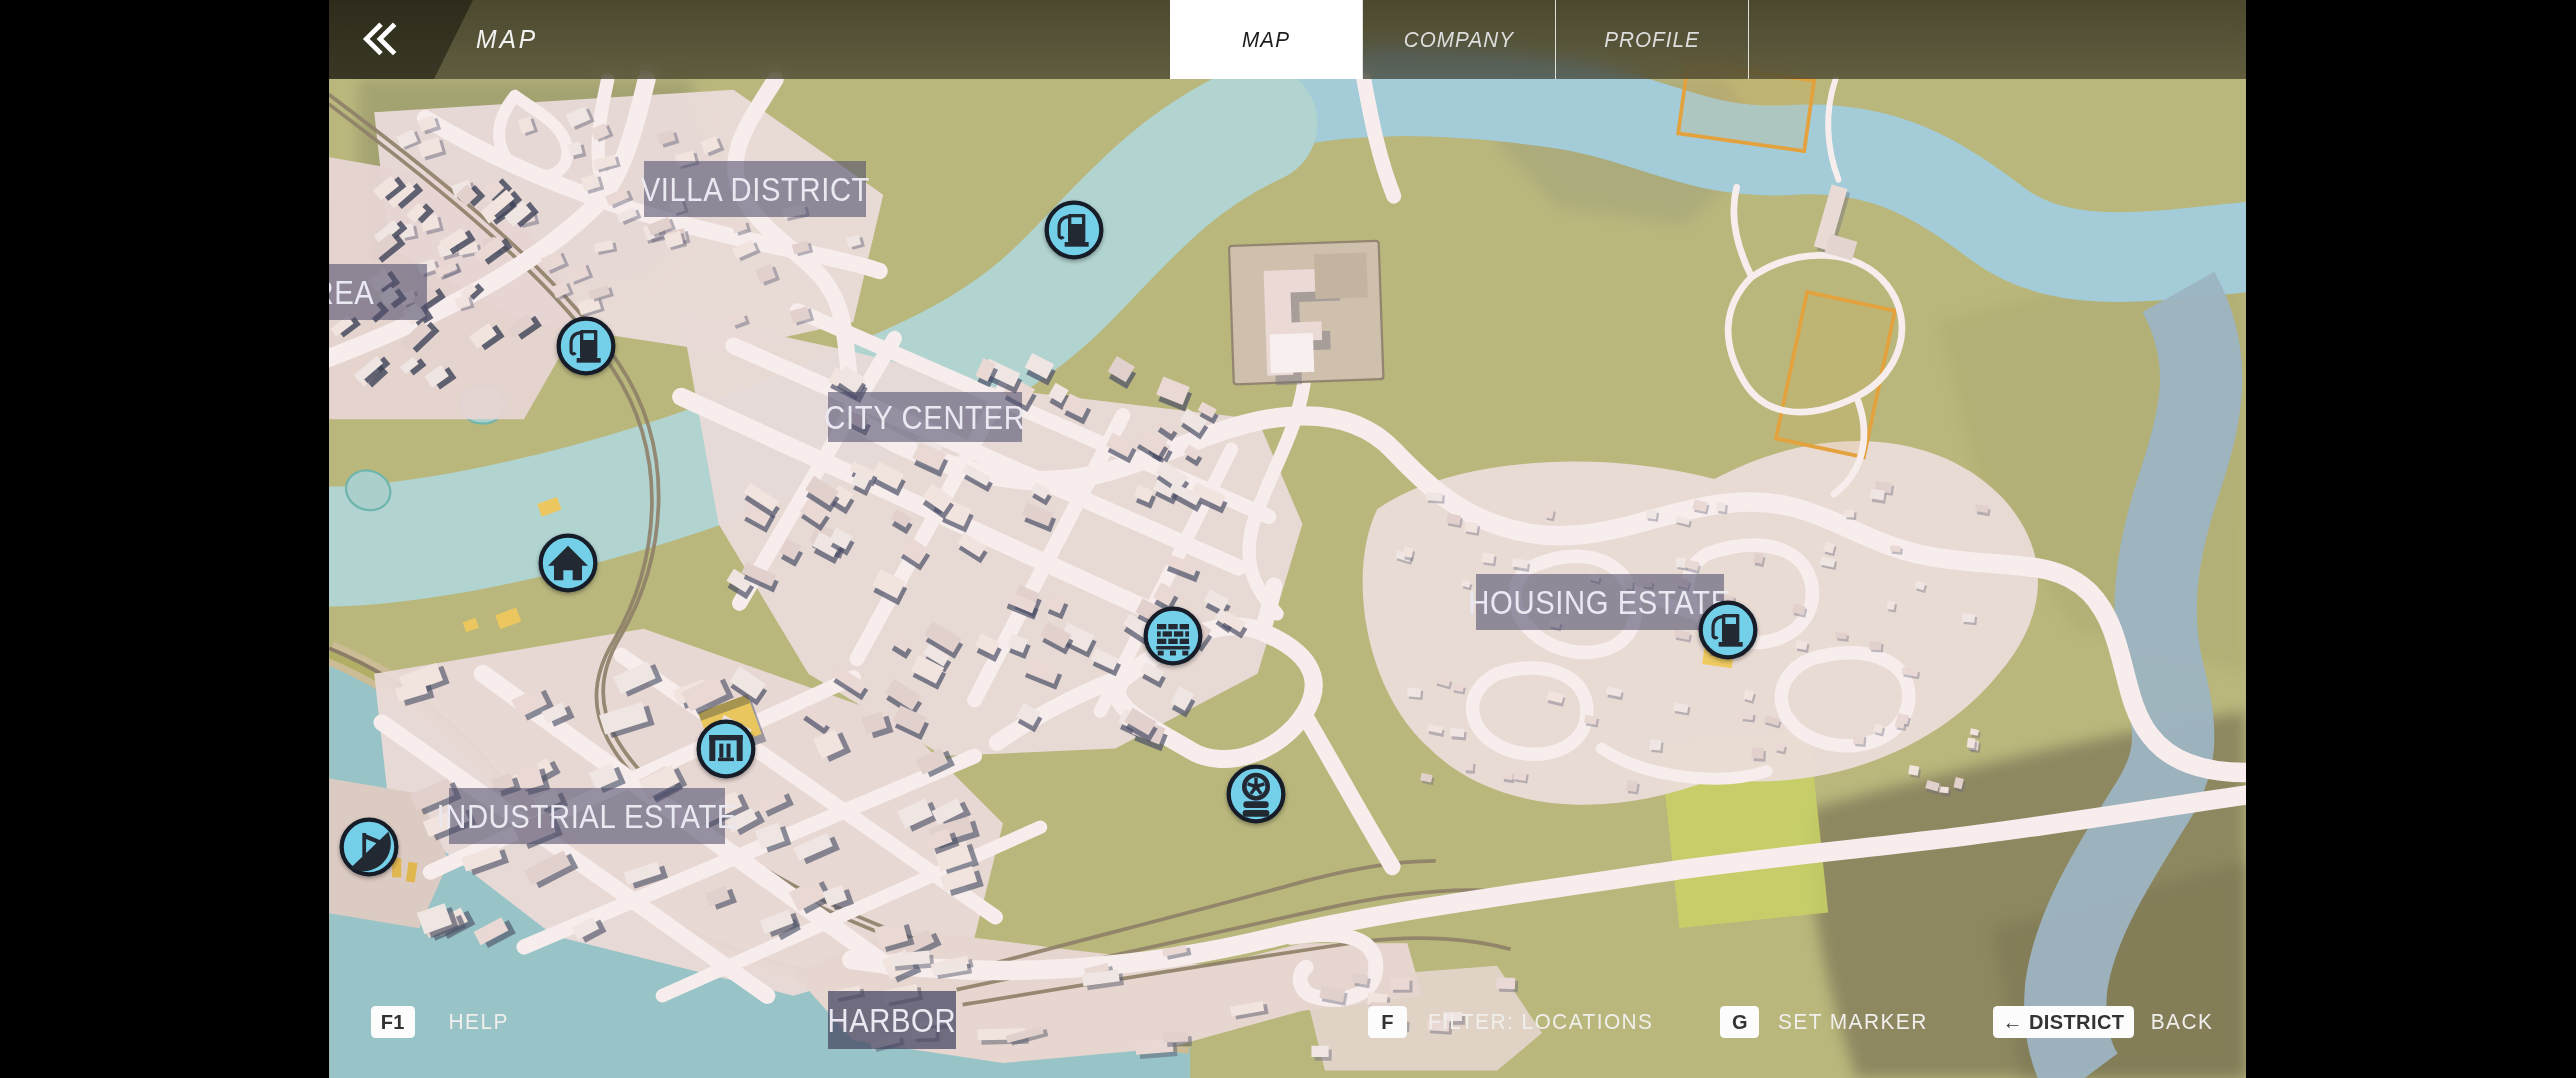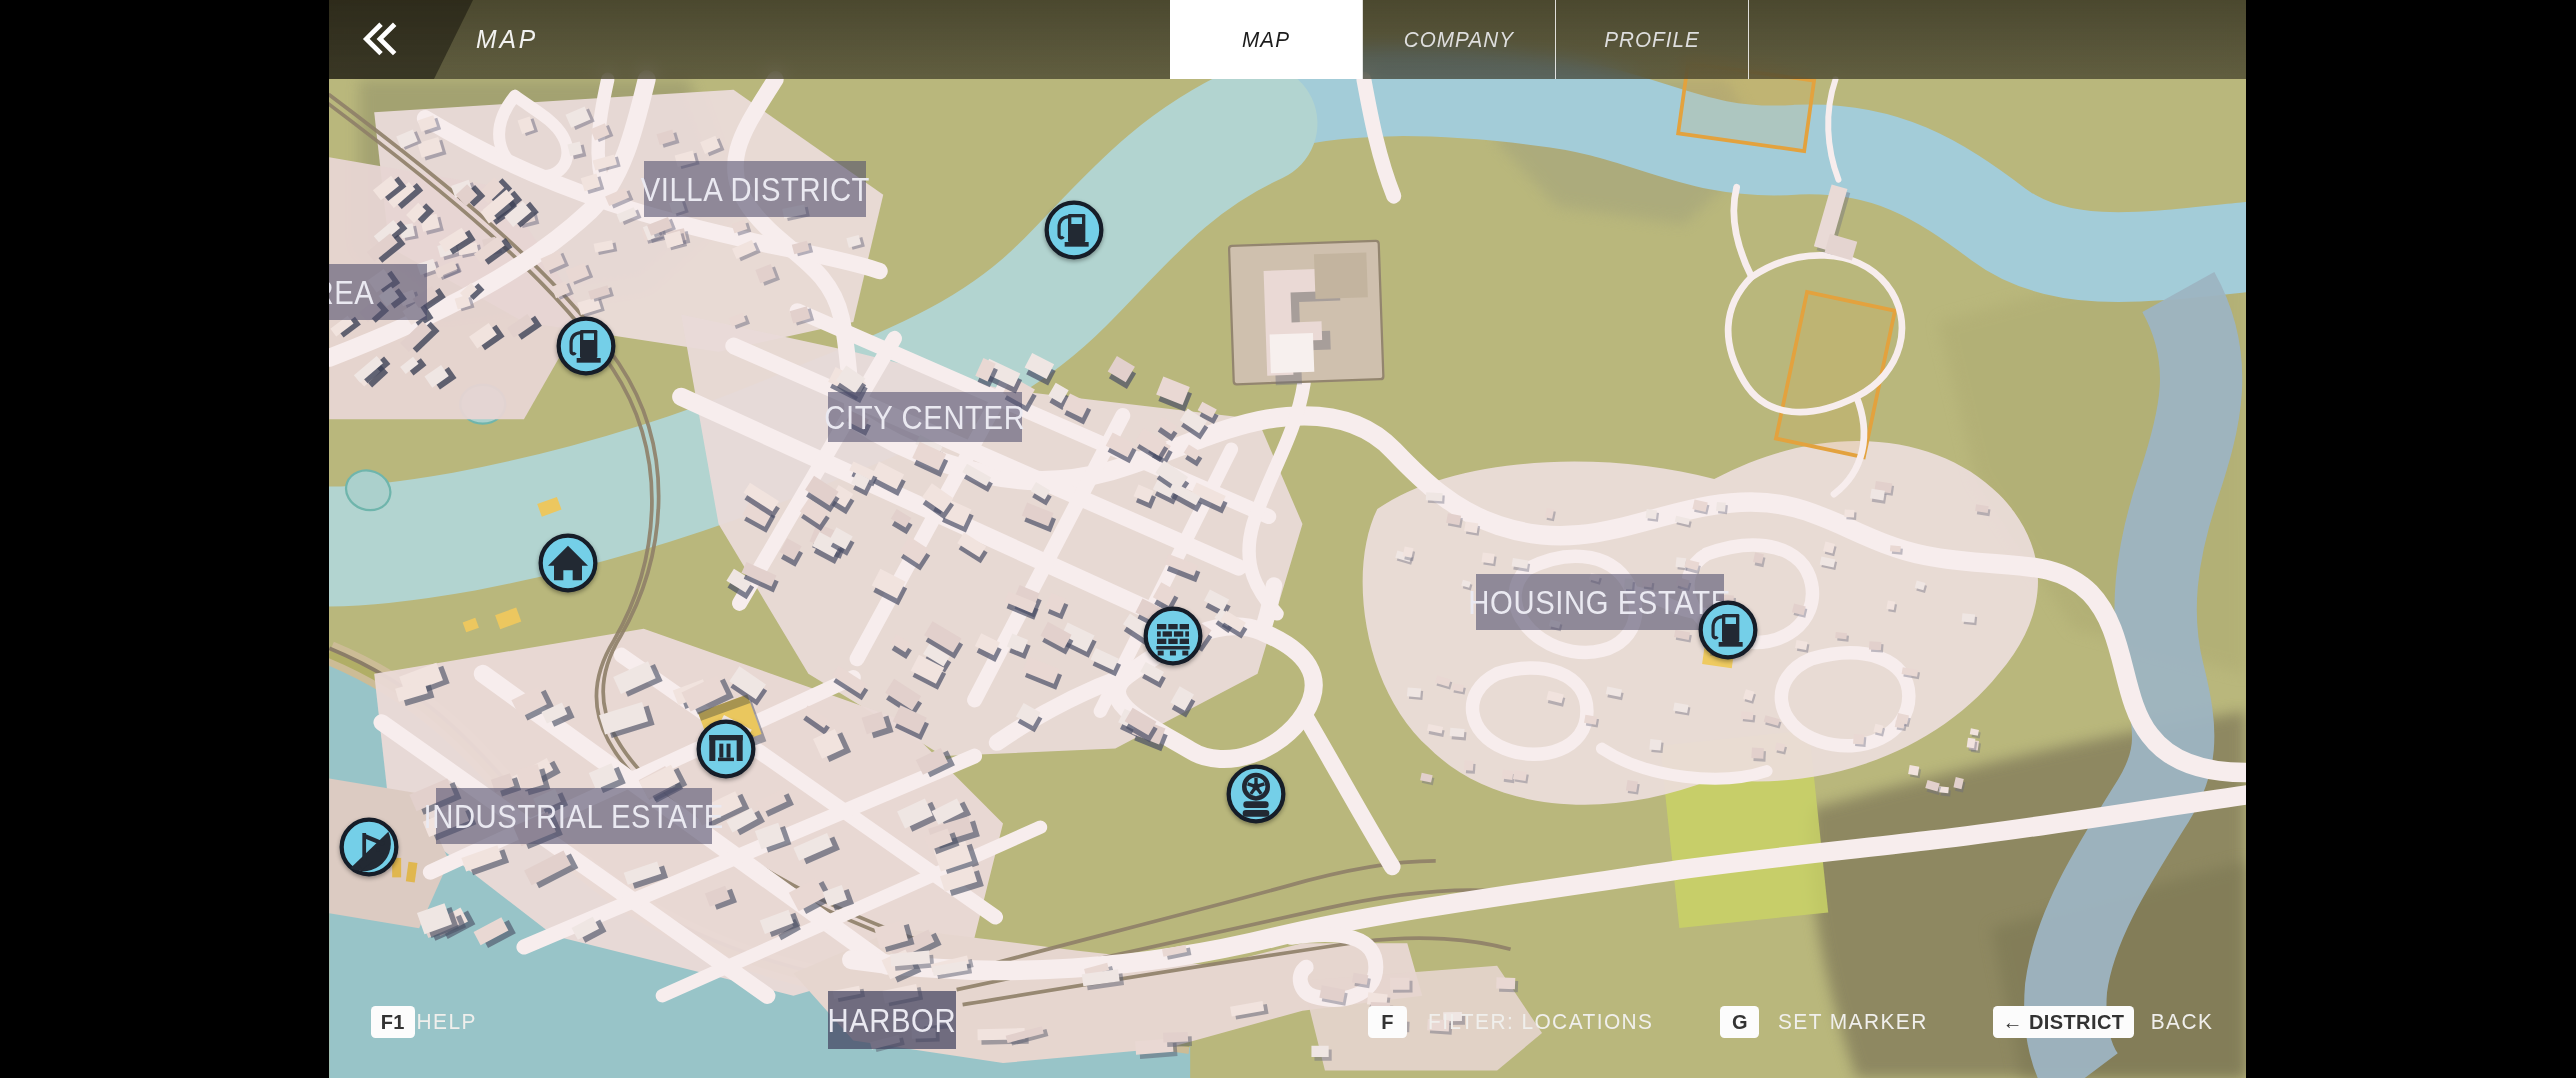--- a/index.html
+++ b/index.html
@@ -27,39 +27,39 @@
 
   
   .rlabel{position:absolute;display:flex;align-items:center;justify-content:center;
     background:var(--label-bg,rgba(80,78,108,.58));color:#eae9f1;font-size:34px;letter-spacing:0.7px;
     z-index:10;white-space:nowrap;}
   .rlabel span{transform:scaleX(.86);}
   .lbl-villa{left:270px;top:161px;width:222px;height:56px;margin-left:45px;}
   .lbl-area{left:-112px;top:264px;width:210px;height:56px;}
   .lbl-city{left:499px;top:392px;width:194px;height:50px;}
   .lbl-housing{left:1147px;top:574px;width:248px;height:56px;}
-  .lbl-industrial{left:107px;top:788px;width:276px;height:56px;}
+  .lbl-industrial{left:120px;top:788px;width:276px;height:56px;}
   .lbl-harbor{left:499px;top:991px;width:128px;height:58px;background:rgba(66,66,96,.72);}
 
   
   .marker{position:absolute;width:64px;height:64px;z-index:20;cursor:pointer;
     filter:drop-shadow(0 2.2px 2.2px rgba(0,0,0,.35));}
   .marker svg{width:64px;height:64px;display:block;}
   .mk-circle{fill:var(--marker-blue,#74cfe8);stroke:#161d28;stroke-width:3.2;}
   .glyph{fill:#222933;}
   .glyph-line{stroke:#222933;fill:none;}
   .screen{fill:var(--marker-blue,#74cfe8);}
   .mk1{left:713px;top:198px;} .mk2{left:225px;top:314px;} .mk3{left:207px;top:531px;}
   .mk4{left:1367px;top:598px;} .mk5{left:812px;top:604px;} .mk6{left:365px;top:717px;}
   .mk7{left:895px;top:762px;} .mk8{left:7.5px;top:815px;}
 
   
   #hints{position:absolute;left:0;bottom:39px;width:1917px;height:34px;z-index:30;
     display:flex;align-items:center;pointer-events:none;}
-  .hint-left{position:absolute;left:42px;display:flex;align-items:center;gap:0;}
+  .hint-left{position:absolute;left:42px;display:flex;align-items:center;gap:32px;}
   .hint-right{position:absolute;right:31px;display:flex;align-items:center;gap:15px;}
   .keycap{display:inline-flex;align-items:center;justify-content:center;background:#fcfcfc;
     color:#333;border-radius:4.5px;font-weight:700;font-size:20px;letter-spacing:0.4px;
     padding:4.5px 9.7px;min-width:19.5px;white-space:nowrap;}
   .hint-label{color:#f0efec;font-size:22px;letter-spacing:1.5px;transform:scaleX(.95);white-space:nowrap;}
   .hint-gap{width:31px;}
 </style>
 </head>
 <body>
 

